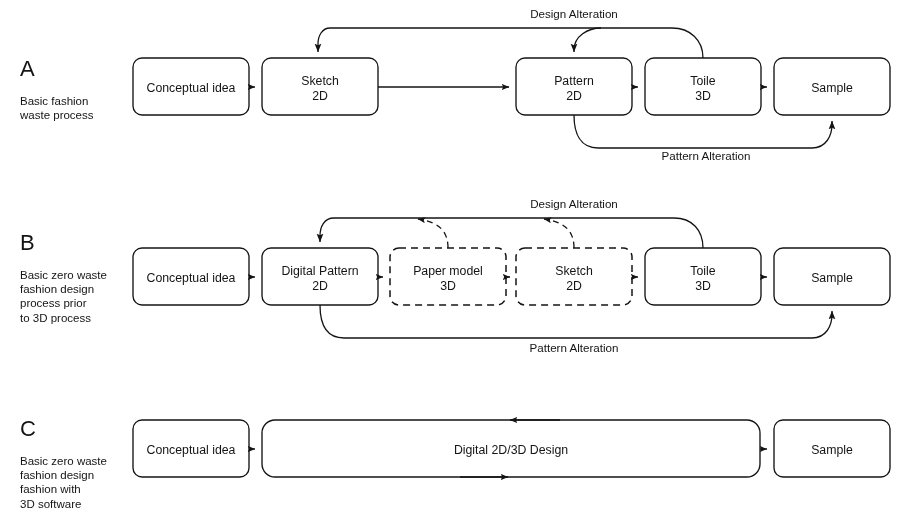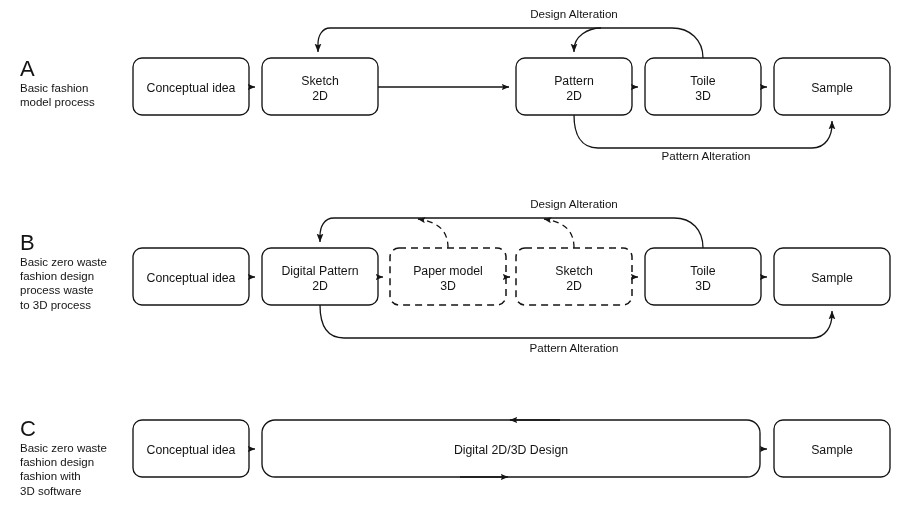--- a/index.html
+++ b/index.html
@@ -1,21 +1,21 @@
 <!DOCTYPE html>
 <html><head>
 <meta charset="utf-8">
 <style>
   html,body{margin:0;padding:0;background:#ffffff;}
   body{width:910px;height:520px;position:relative;overflow:hidden;
        font-family:"Liberation Sans","DejaVu Sans",sans-serif;color:#1a1a1a;}
   #diagram{position:absolute;inset:0;width:910px;height:520px;}
   .rowlabel{position:absolute;width:118px;}
   .rowletter{font-size:22px;line-height:22px;font-weight:400;color:#141414;}
-  .rowdesc{font-size:11.5px;line-height:14.2px;color:#141414;margin-top:1px;}
+  .rowdesc{font-size:11.5px;line-height:14.2px;color:#141414;margin-top:14px;}
   svg{position:absolute;left:0;top:0;}
   .boxtext{font-family:"Liberation Sans","DejaVu Sans",sans-serif;
            font-size:12.3px;fill:#141414;}
   .boxtext2{font-family:"Liberation Sans","DejaVu Sans",sans-serif;
             font-size:12.3px;fill:#141414;}
   .arrowlabel{font-family:"Liberation Sans","DejaVu Sans",sans-serif;
               font-size:11.6px;fill:#141414;}
   .bx{fill:#ffffff;stroke:#141414;stroke-width:1.35;}
   .bx-dash{fill:#ffffff;stroke:#141414;stroke-width:1.5;stroke-dasharray:7 5;}
   .ln{fill:none;stroke:#141414;stroke-width:1.3;}
@@ -23,30 +23,30 @@
 </style>
 </head>
 <body>
 
 <div id="diagram">
 
   <div class="rowlabel" style="left:20px;top:58px;">
     <div class="rowletter">A</div>
     <div class="rowdesc">
       <div>Basic fashion</div>
-      <div>model process</div>
+      <div>waste process</div>
     </div>
   </div>
 
   <div class="rowlabel" style="left:20px;top:232px;">
     <div class="rowletter">B</div>
     <div class="rowdesc">
       <div>Basic zero waste</div>
       <div>fashion design</div>
-      <div>process waste</div>
+      <div>process prior</div>
       <div>to 3D process</div>
     </div>
   </div>
 
   <div class="rowlabel" style="left:20px;top:418px;">
     <div class="rowletter">C</div>
     <div class="rowdesc">
       <div>Basic zero waste</div>
       <div>fashion design</div>
       <div>fashion with</div>

